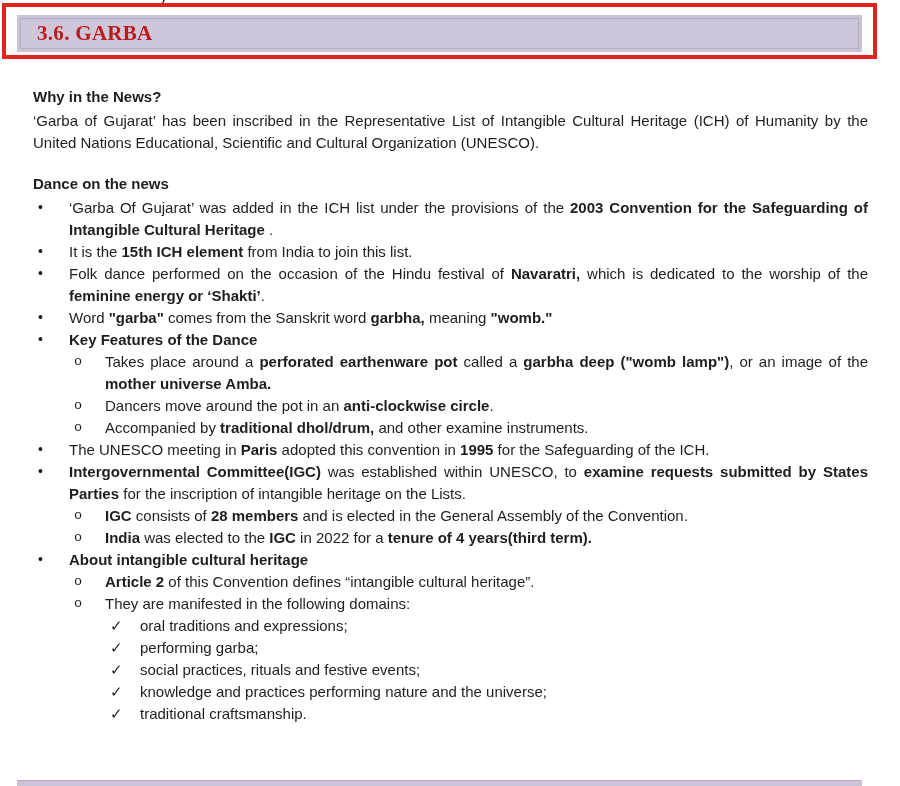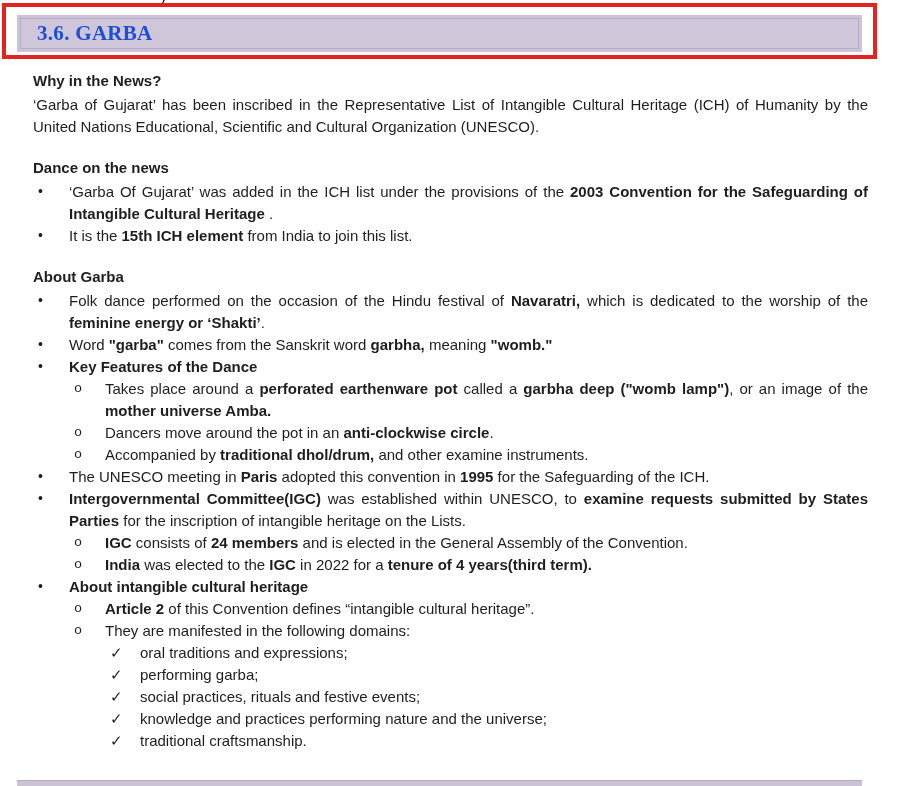--- a/index.html
+++ b/index.html
@@ -31,38 +31,38 @@
     background: #cfc6d9;
     border: 1px solid #b8abc9;
     display: flex; align-items: center;
     padding-left: 16px;
   }
   .banner-title {
     font-family: "Liberation Serif", serif;
     font-weight: 700;
     font-size: 21px;
     letter-spacing: 0.3px;
-    color: #1d4ed8;
+    color: #b91c1c;
     white-space: nowrap;
   }
   .frag {
     position: absolute; left: 160px; top: 0;
     width: 40px; height: 4px; overflow: hidden;
   }
   .frag span { position: relative; top: -13px; font-size: 15px; color: #222; }
 
   
   main { padding: 8px 32px 0 33px; }
   .block { display: flex; margin: 0; }
   .rich { flex: 1; line-height: 22px; text-align: justify; }
   .heading {
     margin-top: 19px; margin-bottom: 3px;
     font-weight: 700; line-height: 21px;
   }
-  .heading:first-child { margin-top: 0; }
+  .heading:first-child { margin-top: 16px; }
   b { font-weight: 700; }
 
   .marker { flex: none; line-height: 21px; text-align: left; color: #1e1e1e; }
   .bullet { margin-left: 5px; }
   .bullet .marker { width: 31px; font-size: 14px; }
   .sub { margin-left: 41px; }
   .sub .marker { width: 31px; font-size: 13.5px; font-family: "Liberation Mono", monospace; }
   .check { margin-left: 77px; }
   .check .marker { width: 30px; font-size: 15px; }
 
@@ -98,23 +98,20 @@
       <span>Dance on the news</span>
     </div>
     <div class="block bullet">
       <span class="marker">•</span>
       <div class="rich"><span>‘Garba Of Gujarat’ was added in the ICH list under the provisions of the </span><b>2003 Convention for the Safeguarding of Intangible Cultural Heritage</b><span> .</span></div>
     </div>
     <div class="block bullet">
       <span class="marker">•</span>
       <div class="rich"><span>It is the </span><b>15th ICH element</b><span> from India to join this list.</span></div>
     </div>
-    <div class="block heading">
-      <span>About Garba</span>
-    </div>
     <div class="block bullet">
       <span class="marker">•</span>
       <div class="rich"><span>Folk dance performed on the occasion of the Hindu festival of </span><b>Navaratri,</b><span> which is dedicated to the worship of the </span><b>feminine energy or ‘Shakti’</b><span>.</span></div>
     </div>
     <div class="block bullet">
       <span class="marker">•</span>
       <div class="rich"><span>Word </span><b>"garba"</b><span> comes from the Sanskrit word </span><b>garbha,</b><span> meaning </span><b>"womb."</b></div>
     </div>
     <div class="block bullet">
       <span class="marker">•</span>
@@ -135,21 +132,21 @@
     <div class="block bullet">
       <span class="marker">•</span>
       <div class="rich"><span>The UNESCO meeting in </span><b>Paris</b><span> adopted this convention in </span><b>1995</b><span> for the Safeguarding of the ICH.</span></div>
     </div>
     <div class="block bullet">
       <span class="marker">•</span>
       <div class="rich"><b>Intergovernmental Committee(IGC)</b><span> was established within UNESCO, to </span><b>examine requests submitted by States Parties</b><span> for the inscription of intangible heritage on the Lists.</span></div>
     </div>
     <div class="block sub">
       <span class="marker">o</span>
-      <div class="rich"><b>IGC</b><span> consists of </span><b>24 members</b><span> and is elected in the General Assembly of the Convention.</span></div>
+      <div class="rich"><b>IGC</b><span> consists of </span><b>28 members</b><span> and is elected in the General Assembly of the Convention.</span></div>
     </div>
     <div class="block sub">
       <span class="marker">o</span>
       <div class="rich"><b>India</b><span> was elected to the </span><b>IGC</b><span> in 2022 for a </span><b>tenure of 4 years(third term).</b></div>
     </div>
     <div class="block bullet">
       <span class="marker">•</span>
       <div class="rich"><b>About intangible cultural heritage</b></div>
     </div>
     <div class="block sub">

